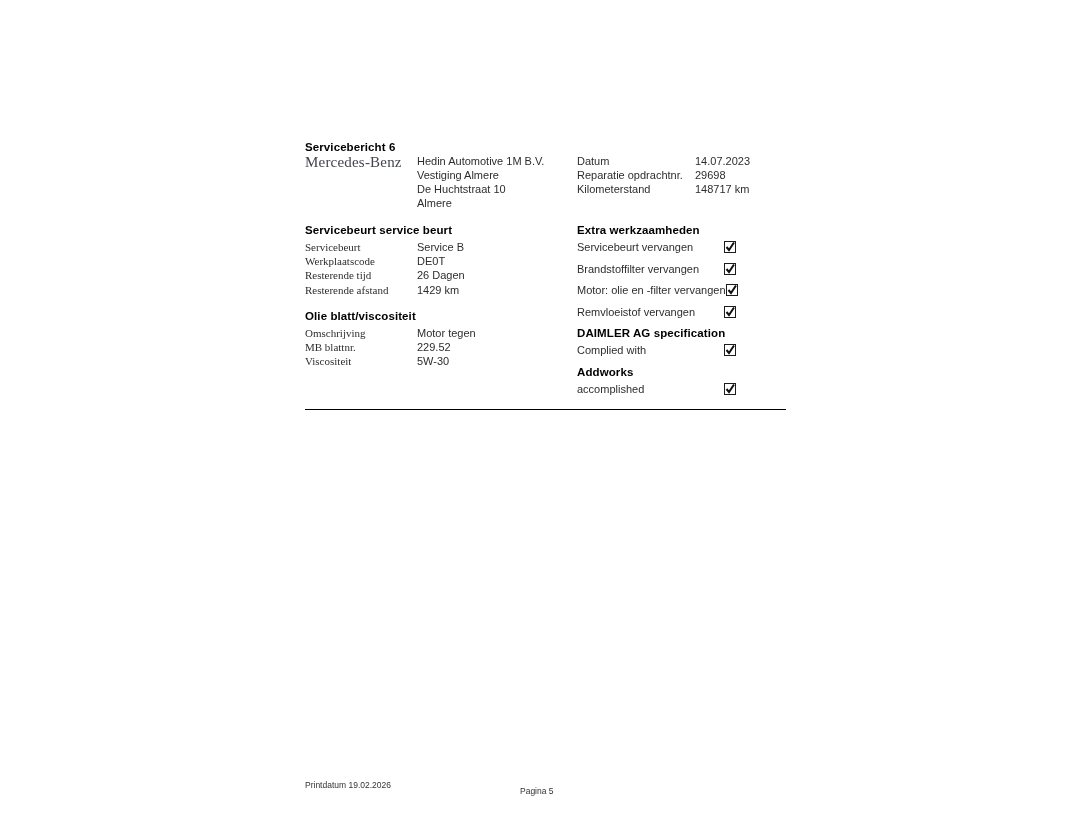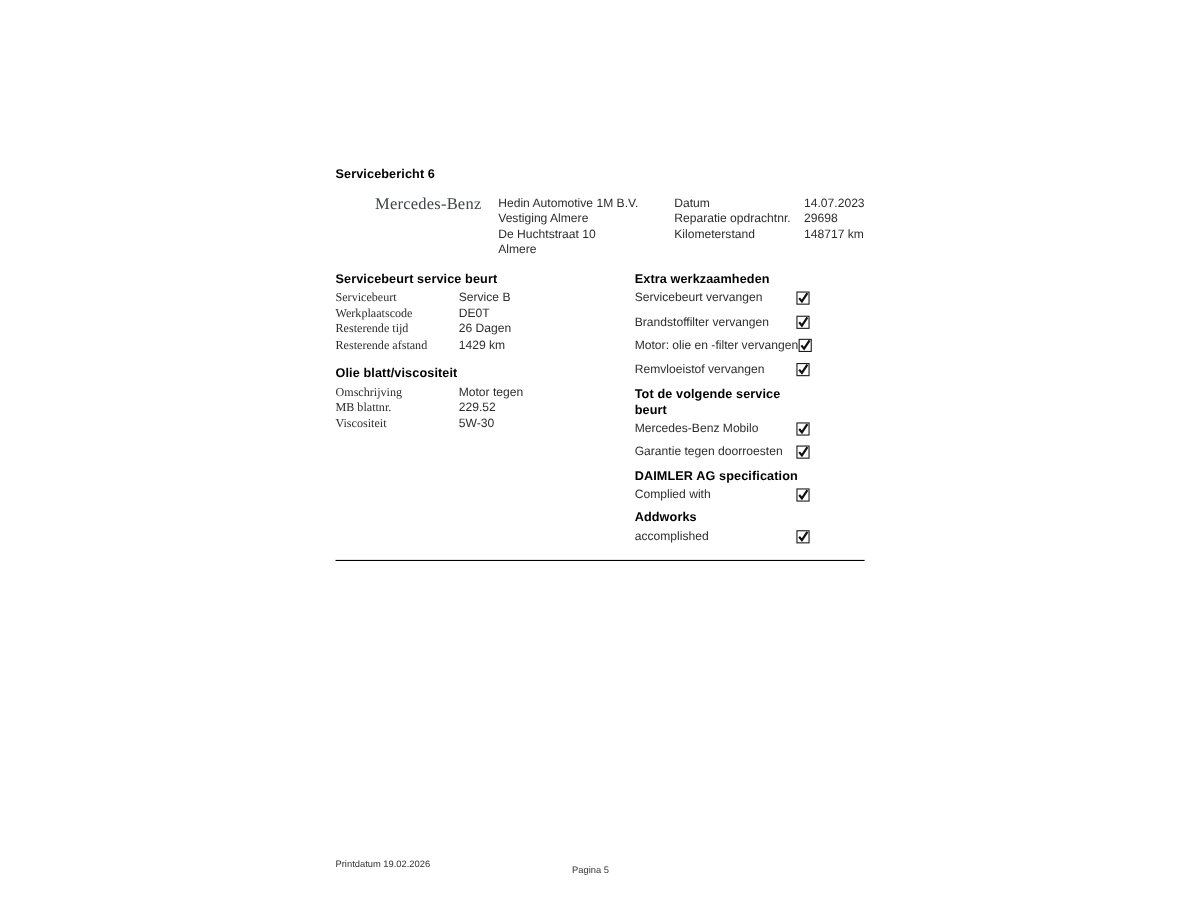--- a/index.html
+++ b/index.html
@@ -5,32 +5,32 @@
   * { margin:0; padding:0; box-sizing:border-box; }
   html,body { width:1090px; height:818px; background:#ffffff; overflow:hidden; }
   body {
     font-family:"Liberation Sans", sans-serif;
     color:#2d2d2d;
     position:relative;
   }
   .doc {
     position:absolute;
     left:305px;
-    top:152px;
+    top:140px;
     width:481px;
   }
   .doc-title {
     font-size:11.5px;
     font-weight:700;
     color:#000;
     line-height:14px;
     letter-spacing:0.1px;
   }
   
-  .header-row { display:flex; margin-top:12px;justify-content:flex-end; }
+  .header-row { display:flex; margin-top:0; }
   .brand {
     width:112px;
     font-family:"Liberation Serif", serif;
     font-size:15px;
     color:#43454d;
     line-height:16px;
     letter-spacing:0.2px;
   }
   .address { width:160px; font-size:11px; line-height:14px; color:#2d2d2d; }
   .meta { font-size:11px; line-height:14px; }
@@ -201,39 +201,20 @@
         <div class="cb-row">
           <span>Remvloeistof vervangen</span>
           <span class="checkbox">
               <svg viewBox="0 0 10 10">
                 <path d="M1.5 5 L4 8 L9 0.5" stroke="#111" stroke-width="2" fill="none"></path>
               </svg>
             </span>
         </div>
       </div>
 
-      <div class="rsec2">
-        <div class="sec-title">Tot de volgende service beurt</div>
-        <div class="cb-row">
-          <span>Mercedes-Benz Mobilo</span>
-          <span class="checkbox">
-              <svg viewBox="0 0 10 10">
-                <path d="M1.5 5 L4 8 L9 0.5" stroke="#111" stroke-width="2" fill="none"></path>
-              </svg>
-            </span>
-        </div>
-        <div class="cb-row">
-          <span>Garantie tegen doorroesten</span>
-          <span class="checkbox">
-              <svg viewBox="0 0 10 10">
-                <path d="M1.5 5 L4 8 L9 0.5" stroke="#111" stroke-width="2" fill="none"></path>
-              </svg>
-            </span>
-        </div>
-      </div>
 
       <div class="rsec3">
         <div class="sec-title">DAIMLER AG specification</div>
         <div class="cb-row">
           <span>Complied with</span>
           <span class="checkbox">
               <svg viewBox="0 0 10 10">
                 <path d="M1.5 5 L4 8 L9 0.5" stroke="#111" stroke-width="2" fill="none"></path>
               </svg>
             </span>

